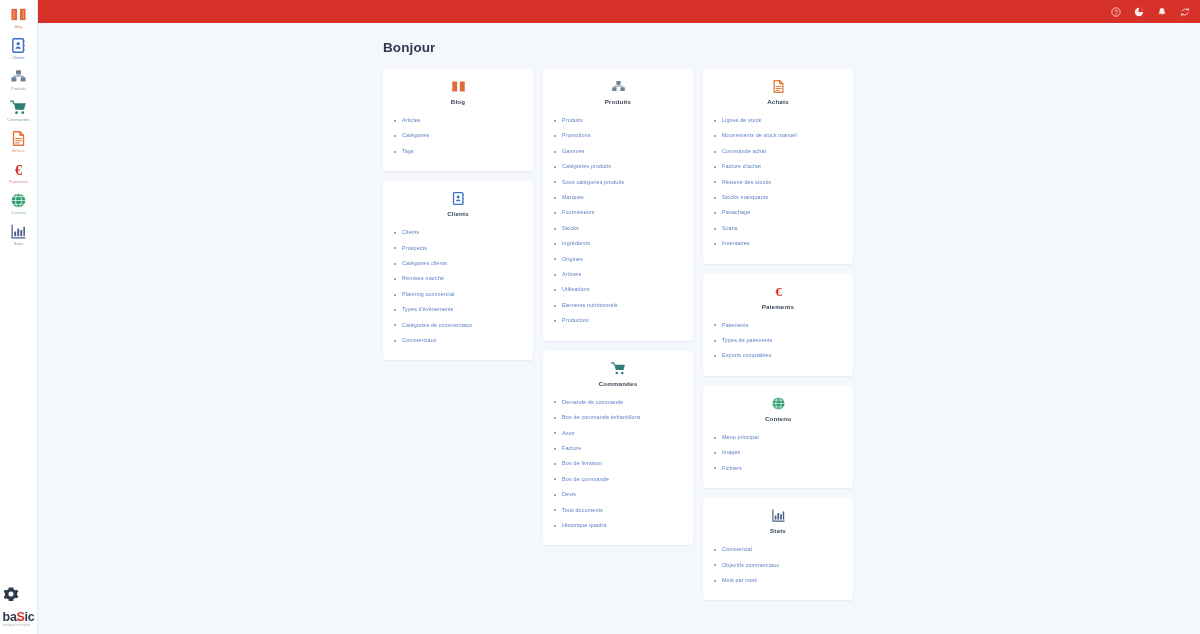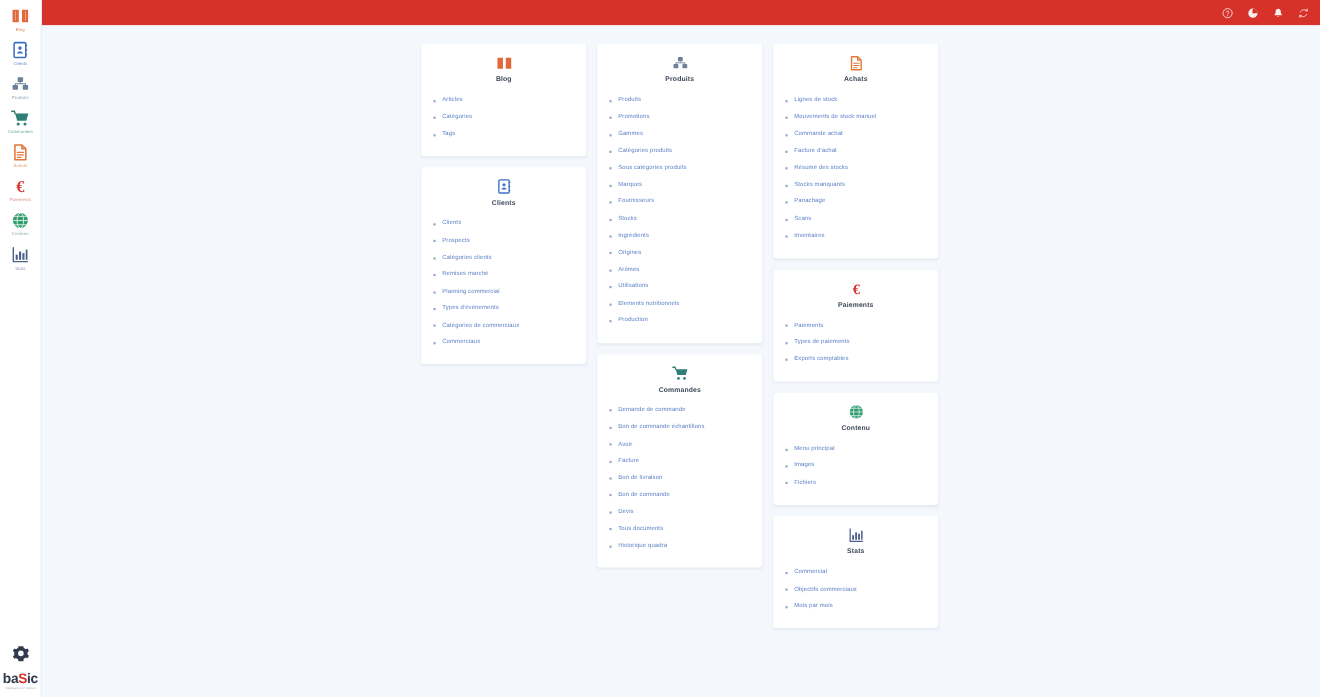--- a/index.html
+++ b/index.html
@@ -47,21 +47,21 @@
   .nav-item.clients .nav-label { color: #5e86c9; }
   .nav-item.produits .nav-label { color: #8aa0bd; }
   .nav-item.commandes .nav-label { color: #6fa8a0; }
   .nav-item.achats .nav-label { color: #e09a72; }
   .nav-item.paiements .nav-label { color: #dd8a80; }
   .nav-item.contenu .nav-label { color: #7fb59a; }
   .nav-item.stats .nav-label { color: #8595b5; }
 
   .sidebar-bottom {
     margin-top: auto;
-    display: flex; flex-direction: column; align-items: center;
+    display: flex; flex-direction: column; align-items: flex-start;
     padding-bottom: 6px;
   }
   .gear-btn {
     width: 16px; height: 16px; margin-bottom: 9px; cursor: pointer;
   }
   .gear-btn svg { width: 100%; height: 100%; display: block; }
   .brand-logo {
     font-size: 12.5px; font-weight: bold; letter-spacing: -.3px;
     color: #2f3b4c; line-height: 13px;
   }
@@ -281,20 +281,21 @@
               <path d="M20 6.5V2.8M20 6.5h-3.7" stroke="#ffffff" stroke-width="1.8" fill="none" stroke-linecap="round"></path>
               <path d="M19.6 7.3A8.4 8.4 0 005.2 9.3" fill="none" stroke="#ffffff" stroke-width="1.8" stroke-linecap="round"></path>
               <path d="M4 17.5v3.7M4 17.5h3.7" stroke="#ffffff" stroke-width="1.8" fill="none" stroke-linecap="round"></path>
               <path d="M4.4 16.7a8.4 8.4 0 0014.4-2" fill="none" stroke="#ffffff" stroke-width="1.8" stroke-linecap="round"></path>
             </svg>
         </span>
       </div>
     </header>
 
     <div class="content">
+      <h1 class="page-title">Bonjour</h1>
       <div class="columns">
 
         <div class="col">
 
           <section class="card">
             <div class="card-head">
               <span class="card-icon">
                 <svg viewBox="0 0 24 24">
                     <path d="M2 4h8v16H2z" fill="#e2683a"></path>
                     <path d="M14 4h8v16h-8z" fill="#e2683a"></path>

